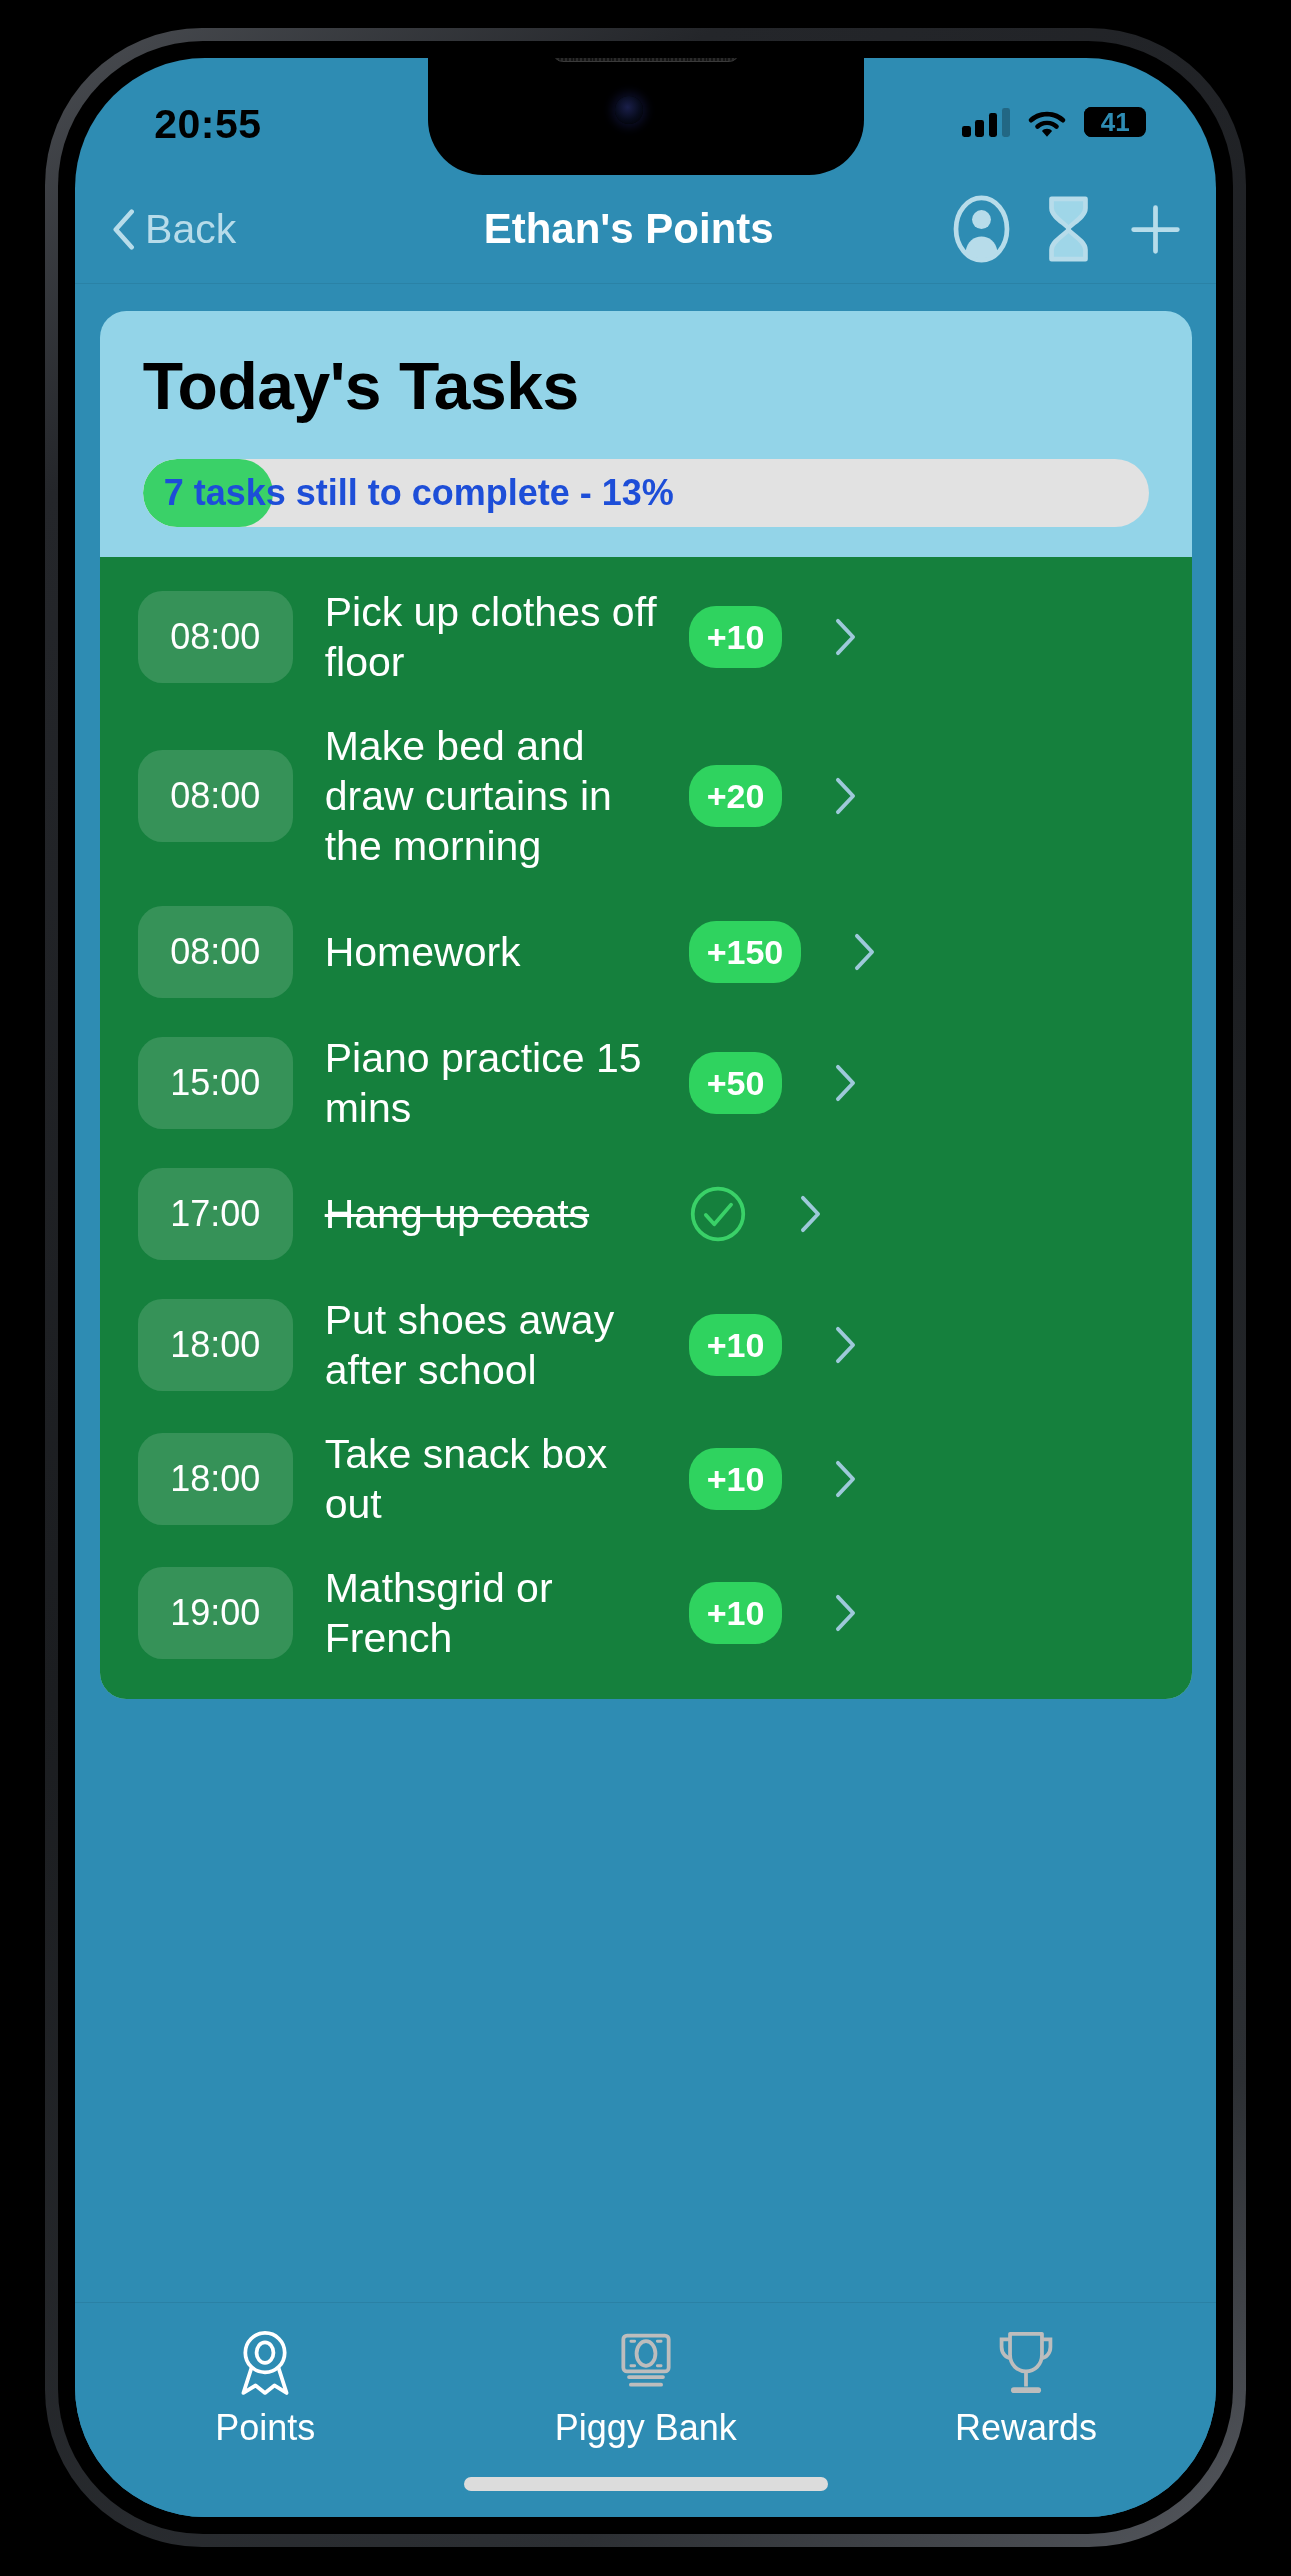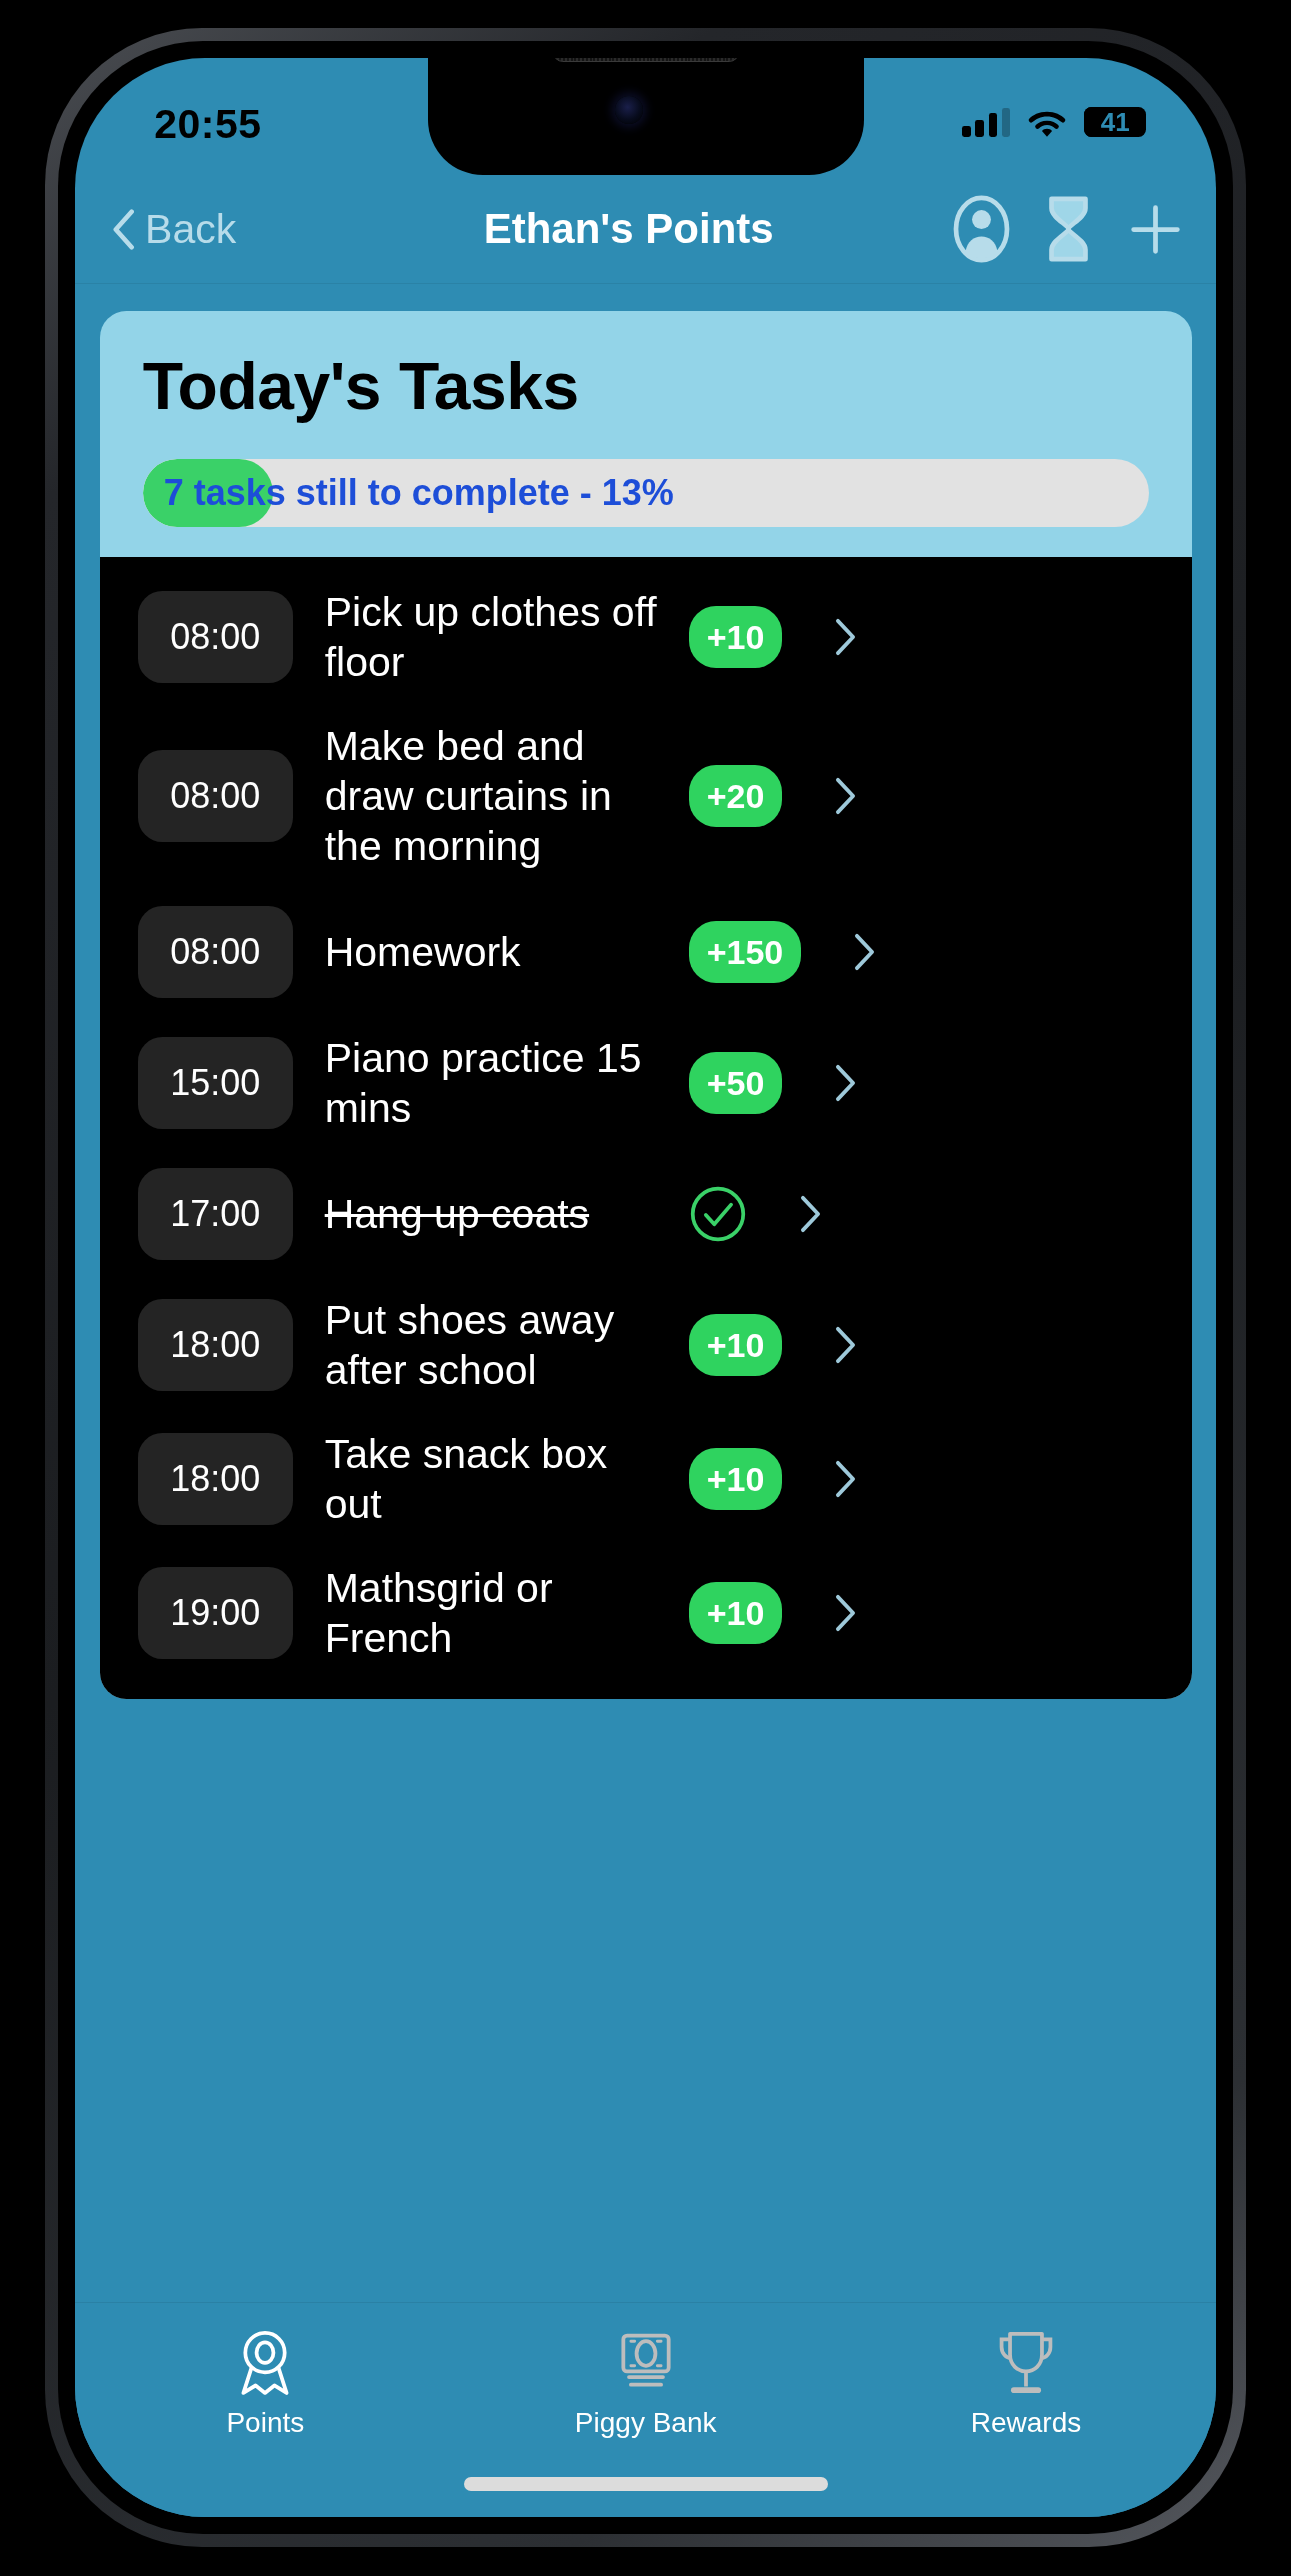--- a/index.html
+++ b/index.html
@@ -241,21 +241,21 @@
     z-index: 2;
     padding-left: 21px;
     font-size: 36px;
     font-weight: 700;
     color: #1d4ed8;
     white-space: nowrap;
   }
 
   
   .task-list {
-    background: #000000;
+    background: #15803d;
     padding: 13.2px 0 19px 0;
   }
   .task-row {
     display: flex;
     align-items: center;
     padding: 17px 34px 17px 38px;
     min-height: 128px;
     cursor: pointer;
   }
   .task-time {
@@ -322,21 +322,21 @@
   }
   .tab-item {
     flex: 1 1 0;
     display: flex;
     flex-direction: column;
     align-items: center;
     gap: 11.3px;
     cursor: pointer;
   }
   .tab-label {
-    font-size: 28px;
+    font-size: 36px;
     font-weight: 400;
   }
   .tab-item.active .tab-label { color: #ffffff; }
   .tab-item.inactive .tab-label { color: #ffffff; }
 
   .home-indicator {
     position: absolute;
     left: 50%; transform: translateX(-50%);
     bottom: 26.4px;
     width: 364px; height: 14px;

